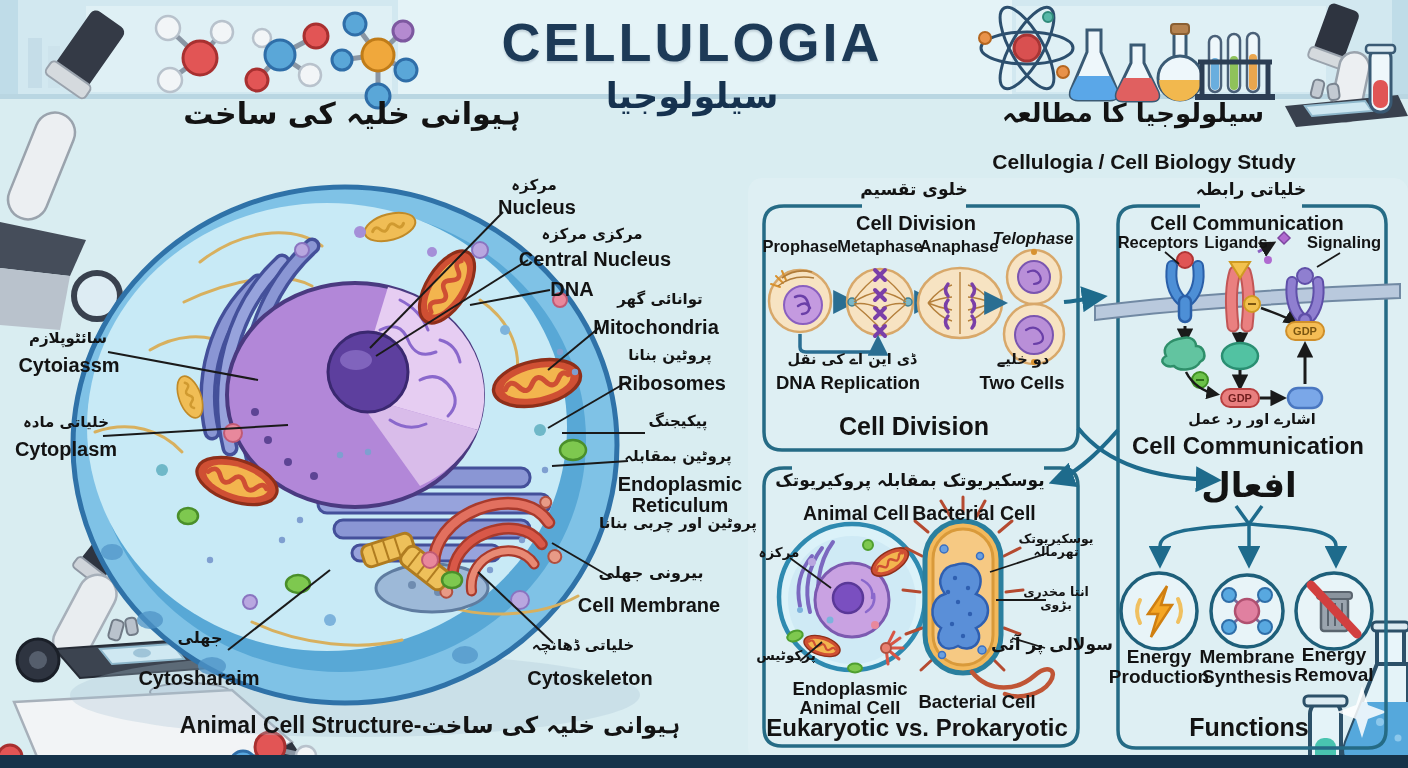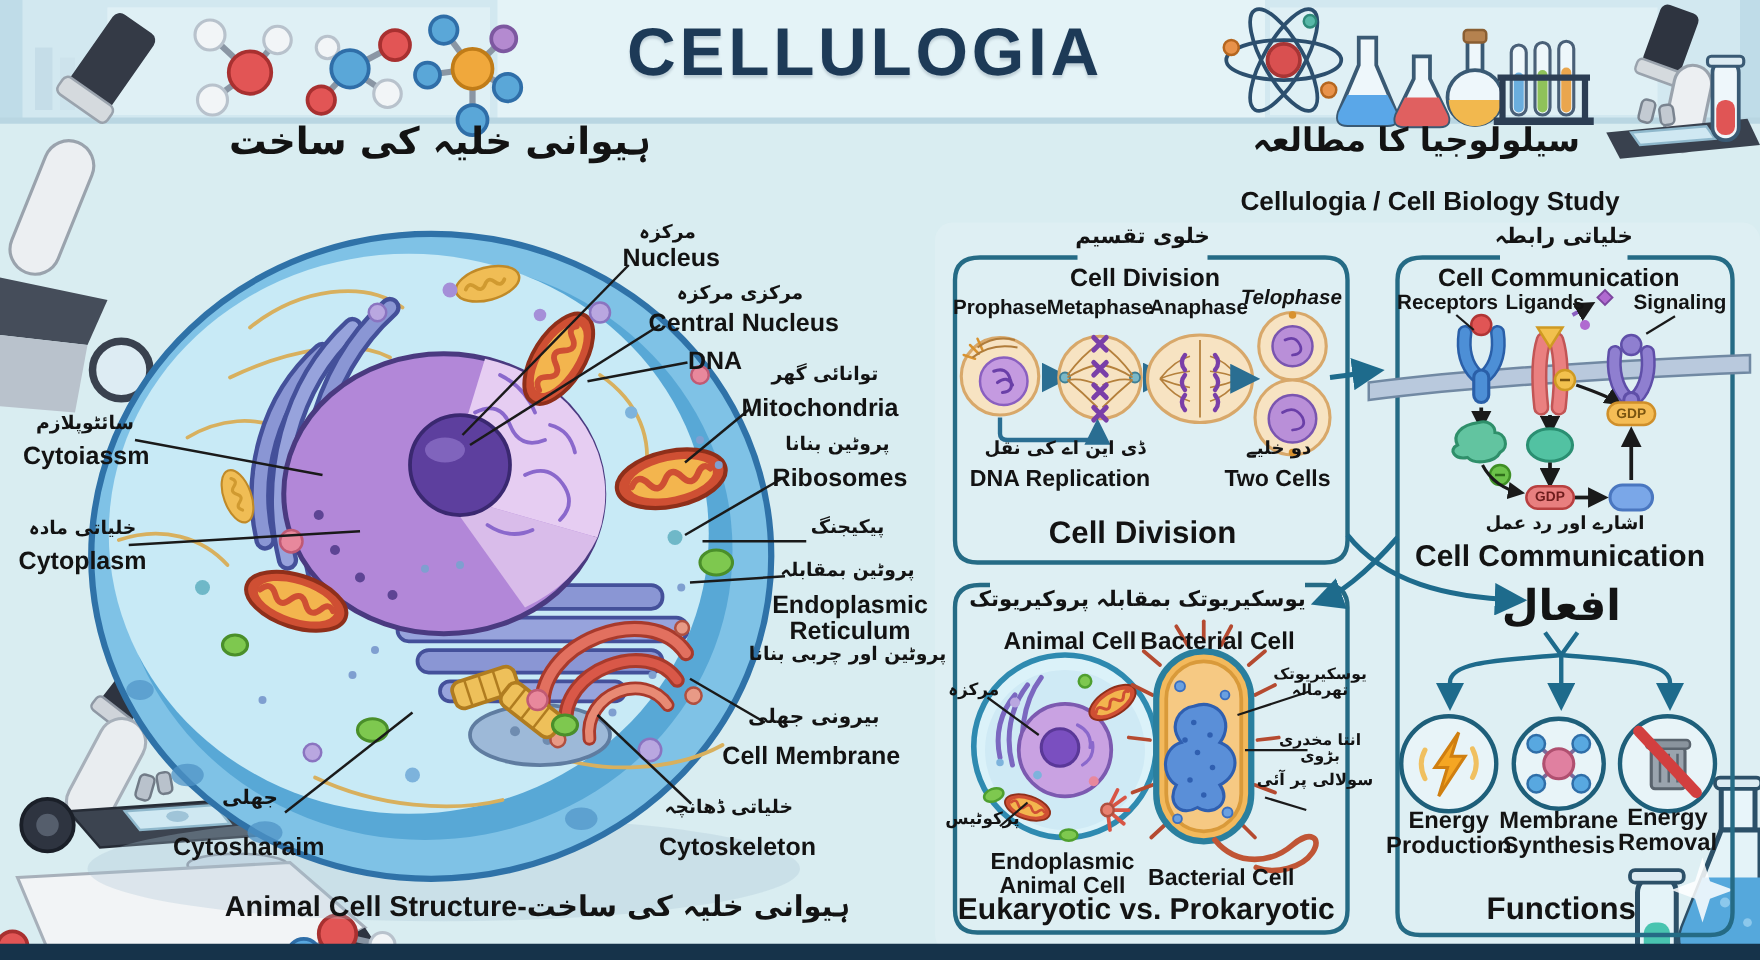--- a/index.html
+++ b/index.html
@@ -541,20 +541,21 @@
       <line x1="1342" y1="603" x2="1342" y2="626" stroke="#5a646e" stroke-width="2"></line>
       <rect x="1317" y="592" width="35" height="7" rx="3" fill="#8a949e" stroke="#5a646e" stroke-width="2"></rect>
       <line x1="1311" y1="585" x2="1357" y2="634" stroke="#d23f3f" stroke-width="9" stroke-linecap="round"></line>
     </g>
   </g>
 
   <rect x="0" y="755" width="1408" height="13" fill="#16334a"></rect>
 </svg>
 
 <div class="lbl en title-en" style="left:692px;top:14px;font-size:54px;">CELLULOGIA</div>
+<div class="lbl ur title-ur" style="left:692px;top:78px;font-size:35px;">سیلولوجیا</div>
 <div class="lbl ur" style="left:352px;top:98px;font-size:30px;">ہیوانی خلیہ کی ساخت</div>
 <div class="lbl ur" style="left:1133px;top:100px;font-size:26px;">سیلولوجیا کا مطالعہ</div>
 <div class="lbl en" style="left:1133px;top:151px;font-size:21px;margin-left:11px;">Cellulogia / Cell Biology Study</div>
 
 <div class="lbl ur" style="left:534px;top:178px;font-size:15px;">مرکزہ</div>
 <div class="lbl en" style="left:537px;top:197px;font-size:20px;">Nucleus</div>
 <div class="lbl ur" style="left:592px;top:227px;font-size:15px;">مرکزی مرکزہ</div>
 <div class="lbl en" style="left:595px;top:249px;font-size:20px;">Central Nucleus</div>
 <div class="lbl en" style="left:572px;top:279px;font-size:20px;">DNA</div>
 <div class="lbl ur" style="left:660px;top:292px;font-size:15px;">توانائی گھر</div>
@@ -597,21 +598,21 @@
 <div class="lbl en" style="left:974px;top:503px;font-size:19.5px;">Bacterial Cell</div>
 <div class="lbl ur" style="left:779px;top:545px;font-size:13.5px;">مرکزہ</div>
 <div class="lbl ur" style="left:1056px;top:532px;font-size:12.5px;">
       <span class="bl">یوسکیریوتک</span>
       <span class="bl">تھرمالہ</span>
     </div>
 <div class="lbl ur" style="left:1056px;top:585px;font-size:12.5px;">
       <span class="bl">انتا مخدری</span>
       <span class="bl">بڑوی</span>
     </div>
-<div class="lbl ur" style="left:1052px;top:618px;font-size:13px;">سولالی پر آئی</div>
+<div class="lbl ur" style="left:1052px;top:636px;font-size:17px;">سولالی پر آئی</div>
 <div class="lbl ur" style="left:786px;top:648px;font-size:13.5px;">پرکوٹیس</div>
 <div class="lbl en" style="left:850px;top:679px;font-size:18.5px;">
       <span class="bl">Endoplasmic</span>
       <span class="bl">Animal Cell</span>
     </div>
 <div class="lbl en" style="left:977px;top:692px;font-size:18.5px;">Bacterial Cell</div>
 <div class="lbl en" style="left:917px;top:716px;font-size:24px;">Eukaryotic vs. Prokaryotic</div>
 
 <div class="lbl ur" style="left:1251px;top:181px;font-size:17px;">خلیاتی رابطہ</div>
 <div class="lbl en" style="left:1247px;top:213px;font-size:20px;">Cell Communication</div>

